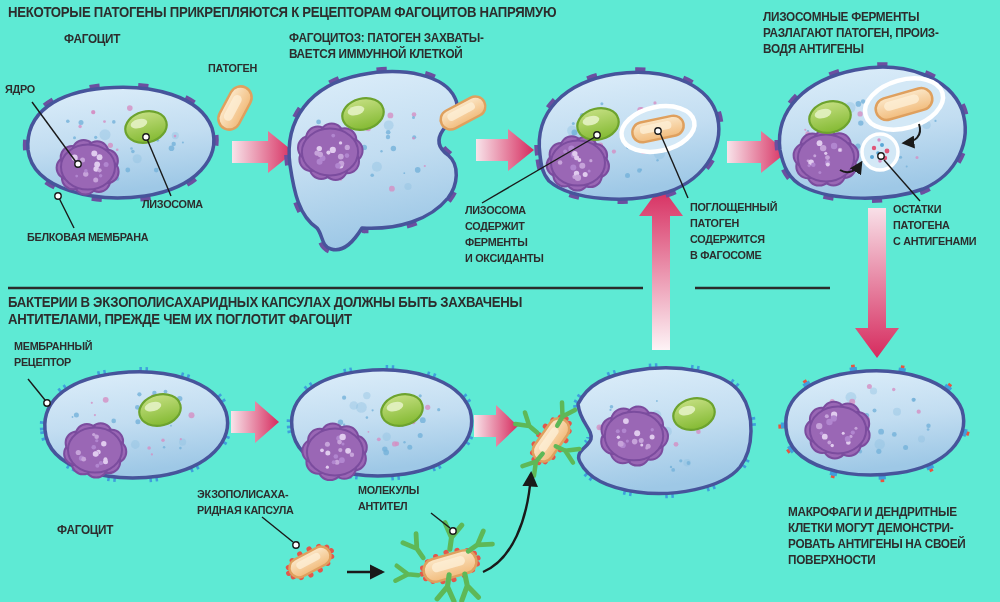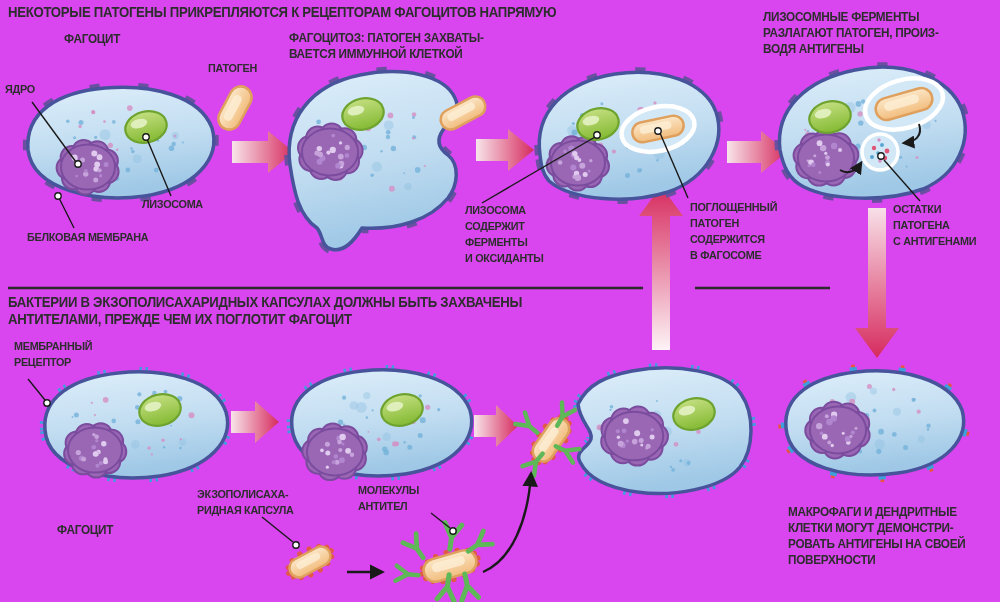--- a/index.html
+++ b/index.html
@@ -1,16 +1,16 @@
 <!DOCTYPE html>
 <html style="--text: #2d2d2d; --accent_pink: #d62b5e; --cell_fill: #bcd9ee; --cell_outline: #47549b; --receptor_purple: #6b4fa0; --receptor_blue: #3f9fdc; --nucleus_purple: #9a67b5; --lysosome_green: #97c83e; --pathogen_orange: #f4c388; --antibody_green: #5eb857; --antigen_red: #e8543f;"><head>
 <meta charset="utf-8">
 <style>
   html,body{margin:0;padding:0;background:#fff}
-  #stage{position:relative;width:1000px;height:602px;background:#d946ef;
+  #stage{position:relative;width:1000px;height:602px;background:#5eead4;
          font-family:"Liberation Sans",sans-serif;overflow:hidden}
   #stage svg{position:absolute;left:0;top:0}
   .ttl,.cap,.lbl{position:absolute;font-weight:bold;color:var(--text,#2d2d2d);
     white-space:nowrap;letter-spacing:-0.3px;line-height:1;
     transform:scaleX(.94);transform-origin:0 0}
   .ttl{font-size:14px}
   .cap{font-size:12.5px}
   .lbl{font-size:11.5px}
   .rcp{fill:none;stroke:var(--receptor_purple,#6b4fa0);stroke-width:10;stroke-dasharray:10 38}
   .rcb{fill:none;stroke:var(--receptor_blue,#3f9fdc);stroke-width:10;stroke-dasharray:2.5 3.5 2.5 33}

